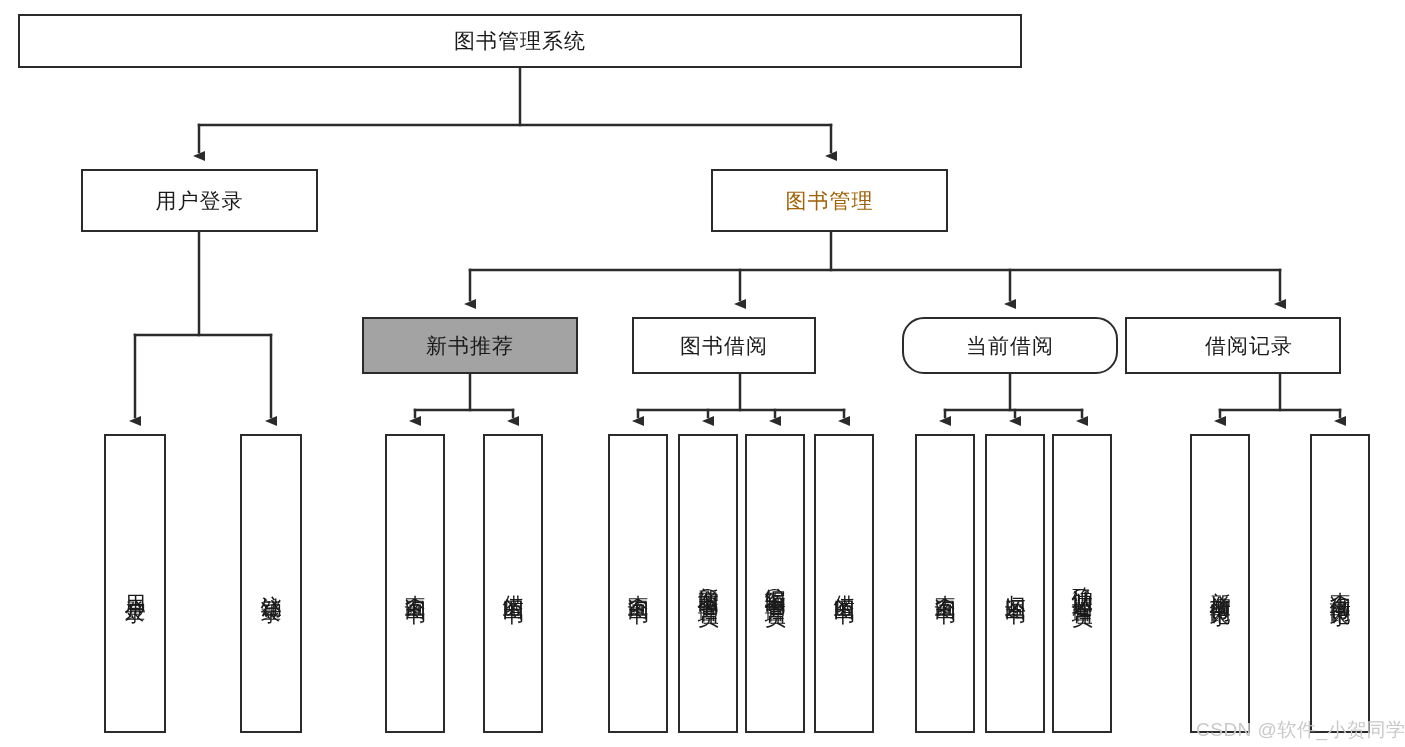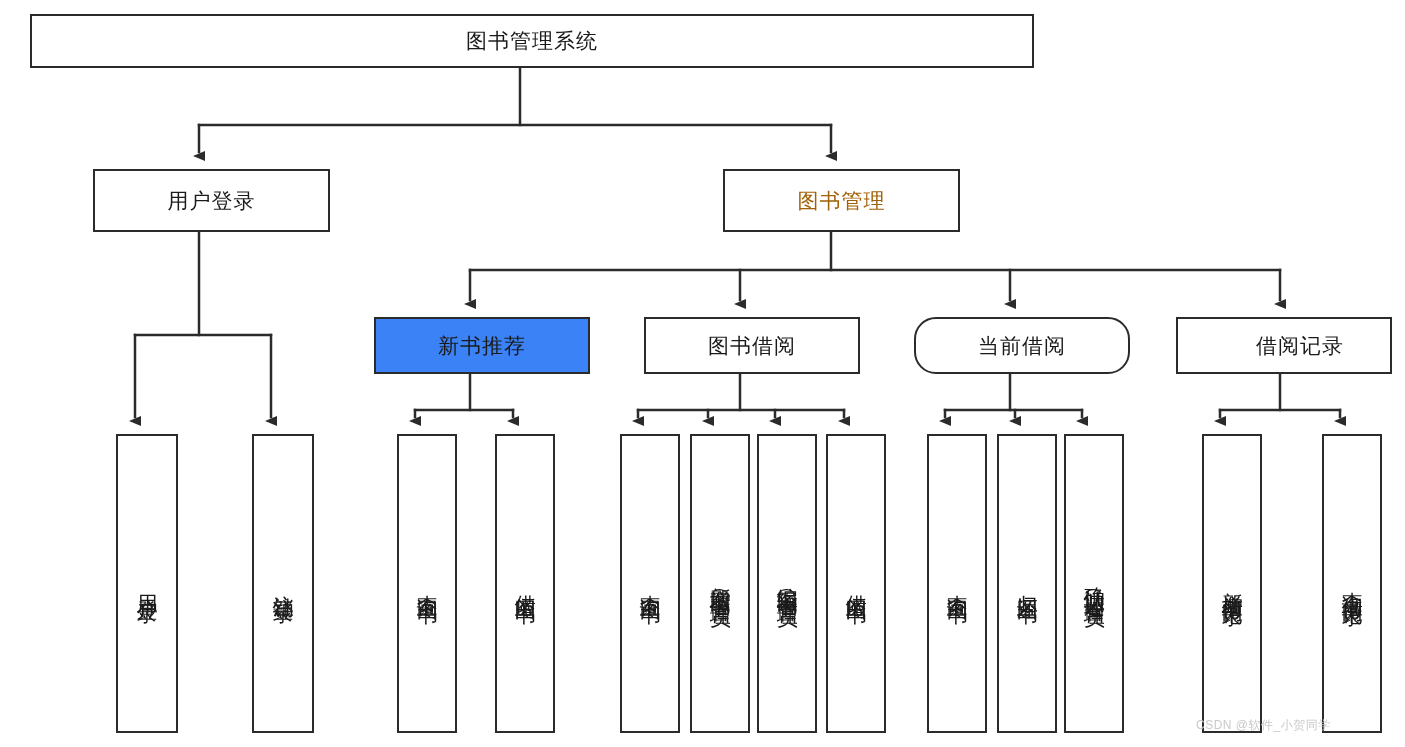--- a/index.html
+++ b/index.html
@@ -28,21 +28,20 @@
   }
   .node {
     position: absolute;
     box-sizing: border-box;
     background: #ffffff;
     border: 2px solid #2b2b2b;
     display: flex;
     align-items: center;
     justify-content: center;
     color: #1a1a1a;
-    margin-left: 12px;
   }
   .node.horiz {
     font-size: 21px;
     letter-spacing: 1px;
     line-height: 1.2;
   }
   .node.vert {
     writing-mode: vertical-rl;
     text-orientation: upright;
     font-size: 21px;
@@ -51,21 +50,21 @@
     padding: 4px 0;
   }
   .node.vert .vlabel {
     writing-mode: vertical-rl;
     text-orientation: upright;
     white-space: nowrap;
   }
   .watermark {
     position: absolute;
     color: #c9c9c9;
-    font-size: 12px;
+    font-size: 19px;
     letter-spacing: 0.5px;
     white-space: nowrap;
     user-select: none;
   }
 </style>
 </head>
 <body>
 
 <div id="canvas">
 
@@ -123,30 +122,30 @@
     <span>图书管理系统</span>
   </div>
 
   <div class="node horiz" style="left: 81px; top: 169px; width: 237px; height: 63px; border-color: rgb(43, 43, 43); background: rgb(255, 255, 255); color: rgb(26, 26, 26);">
     <span>用户登录</span>
   </div>
   <div class="node horiz" style="left: 711px; top: 169px; width: 237px; height: 63px; border-color: rgb(43, 43, 43); background: rgb(255, 255, 255); color: #a16207;">
     <span>图书管理</span>
   </div>
 
-  <div class="node horiz" style="left: 362px; top: 317px; width: 216px; height: 57px; border-color: rgb(43, 43, 43); background: #3b82f6; color: rgb(26, 26, 26);">
+  <div class="node horiz" style="left: 362px; top: 317px; width: 216px; height: 57px; border-color: rgb(43, 43, 43); background: #a3a3a3; color: rgb(26, 26, 26);">
     <span>新书推荐</span>
   </div>
-  <div class="node horiz" style="left: 632px; top: 317px; width: 216px; height: 57px; border-color: rgb(43, 43, 43); background: rgb(255, 255, 255); color: rgb(26, 26, 26); justify-content: center;">
+  <div class="node horiz" style="left: 632px; top: 317px; width: 184px; height: 57px; border-color: rgb(43, 43, 43); background: rgb(255, 255, 255); color: rgb(26, 26, 26); justify-content: center;">
     <span>图书借阅</span>
   </div>
   <div class="node horiz" style="left: 902px; top: 317px; width: 216px; height: 57px; border-color: rgb(43, 43, 43); background: rgb(255, 255, 255); color: rgb(26, 26, 26); border-radius: 22px;">
     <span>当前借阅</span>
   </div>
-  <div class="node horiz" style="left: 1164px; top: 317px; width: 216px; height: 57px; border-color: rgb(43, 43, 43); background: rgb(255, 255, 255); color: rgb(26, 26, 26); padding-left: 32px;">
+  <div class="node horiz" style="left: 1125px; top: 317px; width: 216px; height: 57px; border-color: rgb(43, 43, 43); background: rgb(255, 255, 255); color: rgb(26, 26, 26); padding-left: 32px;">
     <span>借阅记录</span>
   </div>
 
   <div class="node vert" style="left: 104px; top: 434px; width: 62px; height: 299px; border-color: rgb(43, 43, 43); background: rgb(255, 255, 255); color: rgb(26, 26, 26);">
     <span class="vlabel">用户登录</span>
   </div>
   <div class="node vert" style="left: 240px; top: 434px; width: 62px; height: 299px; border-color: rgb(43, 43, 43); background: rgb(255, 255, 255); color: rgb(26, 26, 26);">
     <span class="vlabel">注销登录</span>
   </div>
   <div class="node vert" style="left: 385px; top: 434px; width: 60px; height: 299px; border-color: rgb(43, 43, 43); background: rgb(255, 255, 255); color: rgb(26, 26, 26);">

